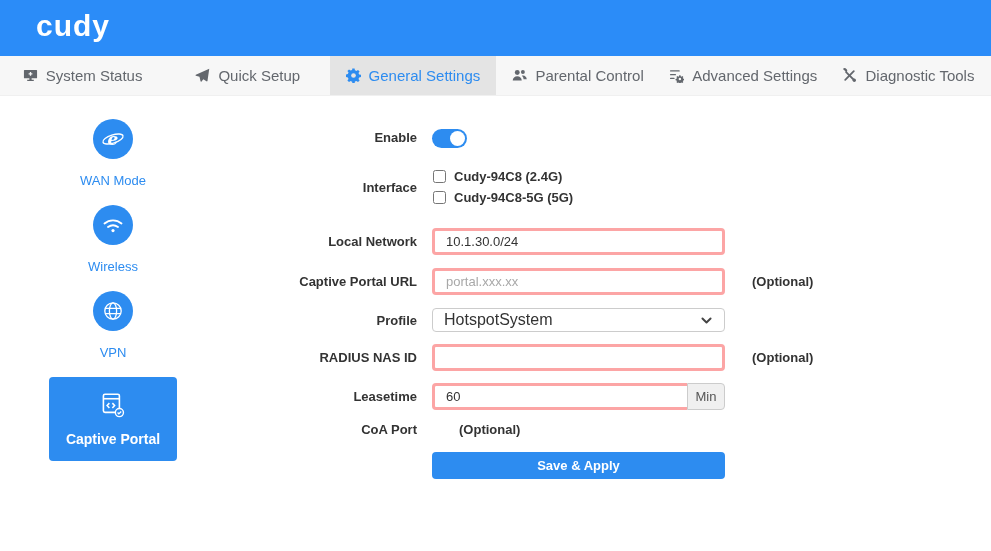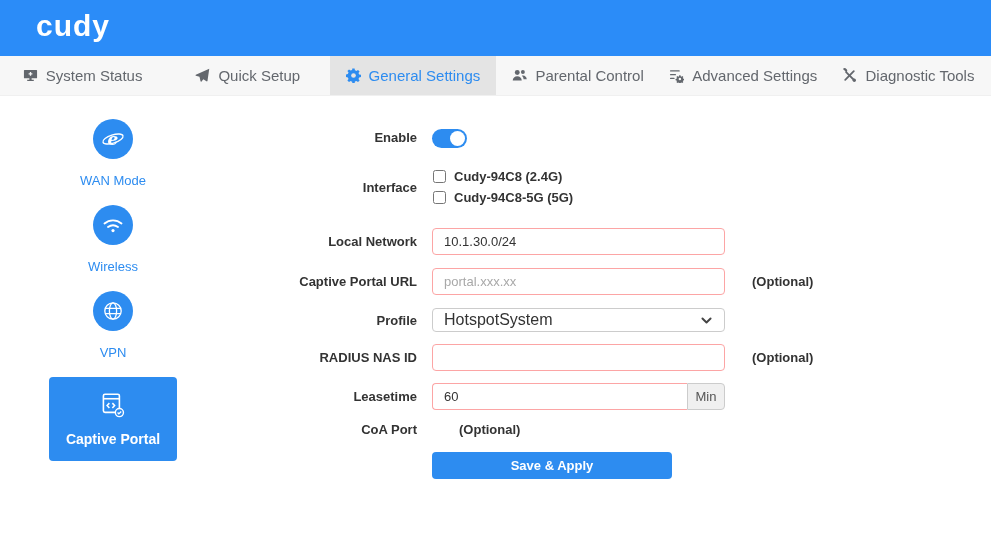--- a/index.html
+++ b/index.html
@@ -33,42 +33,42 @@
   .side-item.active { background:#2d8cf0; border-radius:4px; width:128px; padding:13px 0 14px; margin-bottom:13px; }
   .side-item.active .side-circle { background:transparent; width:auto; height:auto; border-radius:0; }
   .side-item.active .side-label { color:#fff; font-weight:bold; font-size:14px; margin-top:9px; }
 
   
   .row { display:flex; align-items:center; margin-bottom:13px; }
   .row.top { align-items:center; }
   .row-label { width:206px; text-align:right; padding-right:15px; font-size:13px; font-weight:bold; color:#333; }
   .row.top .row-label { line-height:21px; }
   .field { width:293px; }
-  input.text { width:100%; height:27px; border:1px solid #fca5a5; border-radius:4px; padding:0 11px;
+  input.text { width:100%; height:27px; border:3px solid #fca5a5; border-radius:4px; padding:0 11px;
                font-size:13px; color:#333; outline:none; font-family:inherit; background:#fff; }
   input.text::placeholder { color:#a8a8a8; }
   .optional { margin-left:27px; font-size:13px; font-weight:bold; color:#333; }
 
   .toggle { width:35px; height:19px; background:#2d8cf0; border-radius:10px; position:relative; cursor:pointer; margin-top:2px; }
   .toggle .knob { position:absolute; right:2px; top:2px; width:15px; height:15px; background:#fff; border-radius:50%; }
 
   .check-row { display:flex; align-items:center; height:21px; cursor:default; }
   .check-row input { width:13px; height:13px; margin:0 8px 0 1px; cursor:pointer; }
   .check-label { font-size:13px; font-weight:bold; color:#333; }
 
   .select-box { width:100%; height:24px; border:1px solid #ccc; border-radius:4px; background:#fff;
                 display:flex; align-items:center; justify-content:space-between; padding:0 11px;
                 font-size:16px; color:#333; cursor:pointer; }
 
   .input-group { display:flex; width:100%; }
   .input-group input.text { flex:1; border-radius:4px 0 0 4px; border-right:none; }
   .addon { width:38px; height:27px; background:#f0f0f0; border:1px solid #ccc; border-radius:0 4px 4px 0;
            display:flex; align-items:center; justify-content:center; font-size:13px; color:#555; }
 
-  .save-btn { width:240px; height:27px; background:#2d8cf0; color:#fff; border:none; border-radius:4px;
+  .save-btn { width:293px; height:27px; background:#2d8cf0; color:#fff; border:none; border-radius:4px;
               font-size:13px; font-weight:bold; cursor:pointer; font-family:inherit; margin-top:2px; }
 </style>
 </head>
 <body>
 
 <div class="page">
 
   <header class="topbar">
     <div class="logo">cudy</div>
   </header>

